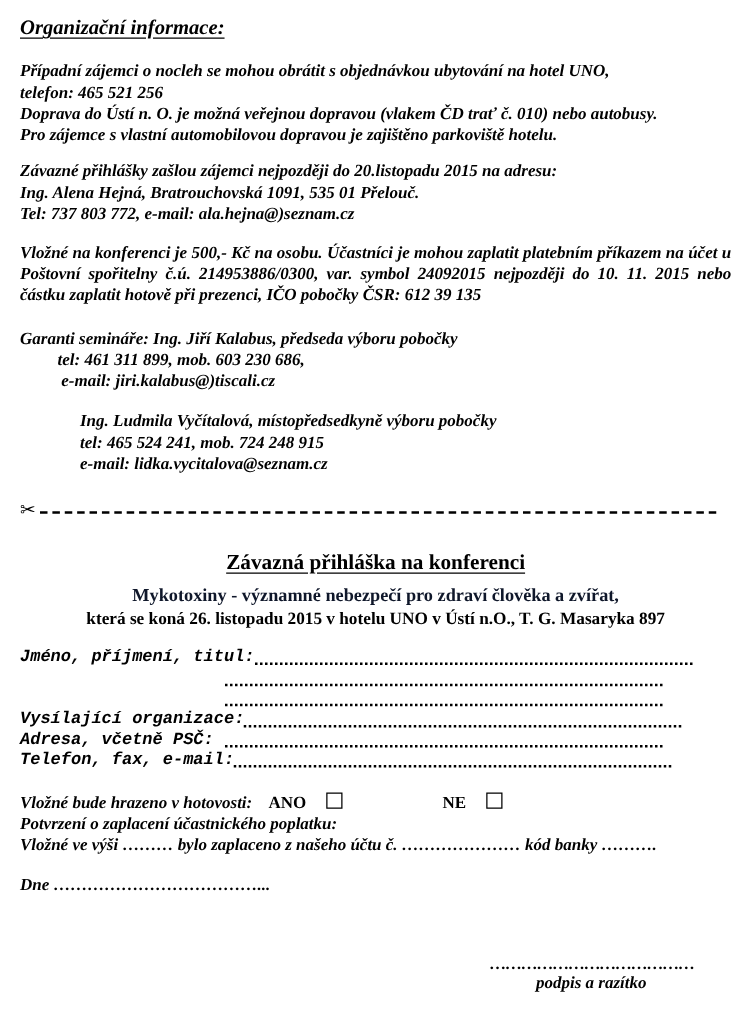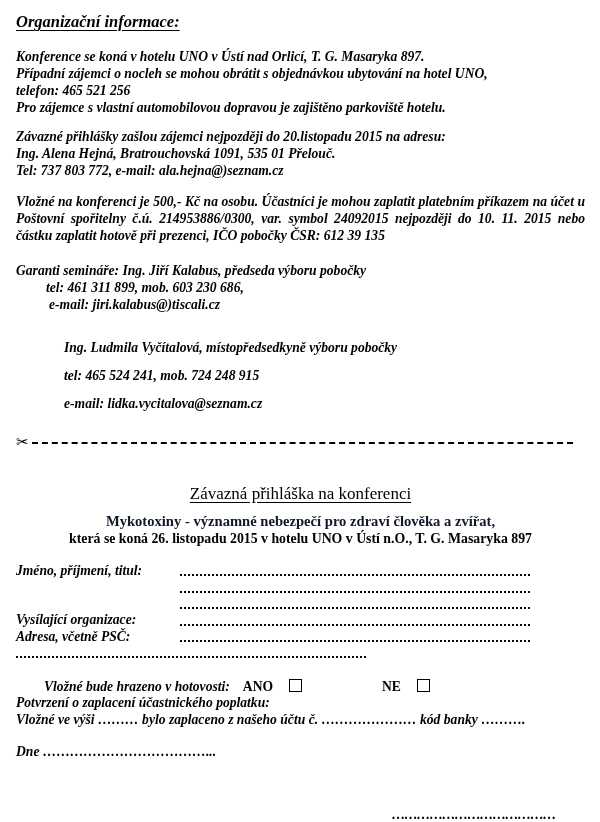--- a/index.html
+++ b/index.html
@@ -14,59 +14,59 @@
     font-weight:bold;font-style:italic;font-size:16.5px;line-height:21px;
     text-decoration:underline;text-underline-offset:3px;margin-top:1px;
   }
   .para{margin:0;}
   .venue{margin-top:16px;}
   .app{margin-top:12px;}
   .fee{margin-top:14px;text-align:justify;}
   .garant{margin-top:18px;}
   .ind1{padding-left:30px;}
   .ind1b{padding-left:33px;}
-  .ind2{padding-left:48px;margin-top:11px;}
+  .ind2{padding-left:48px;}
   .spacer{height:15px;}
   .cutline{display:flex;align-items:center;margin-top:21px;width:557px;height:18px;}
   .scissors{font-size:15px;line-height:18px;flex:none;}
   .dashes{flex:1;border-top:2px dashed #000;margin-left:3px;margin-top:2px;}
   .form-title{
-    margin-top:32px;text-align:center;font-weight:normal;font-size:17px;line-height:21px;
+    margin-top:21px;text-align:center;font-weight:bold;font-size:17px;line-height:21px;
     text-decoration:underline;text-underline-offset:3px;
   }
   .topic{margin-top:8px;text-align:center;font-weight:bold;font-size:14.6px;line-height:18px;color:#0f172a;}
   .event{text-align:center;font-weight:bold;font-size:13.8px;line-height:17px;}
   .fields{margin-top:16px;}
-  .frow{display:flex;align-items:flex-end;height:16.4px;}
+  .frow{display:flex;align-items:flex-end;height:16.4px;font-family:Liberation Mono, monospace;}
   .flabel{flex:0 0 164px;font-weight:bold;font-style:italic;font-size:13.6px;line-height:16.4px;white-space:nowrap;}
   .leader{flex:0 0 350px;border-bottom:2px dotted #000;height:0;margin-bottom:3px;}
-  .payrow{margin-top:16px;height:17px;margin-left:28px;}
+  .payrow{margin-top:16px;height:17px;}
   .q{font-weight:bold;font-style:italic;font-size:13.6px;}
   .opt{font-weight:bold;font-size:13.6px;margin-left:9px;}
   .opt.no{margin-left:76px;}
   .checkbox{
     display:inline-block;width:11px;height:11px;border:1.6px solid #000;
     margin-left:12px;vertical-align:-1px;background:#fff;
   }
   .dne{margin-top:15px;}
   .sig{margin-top:47px;width:234px;margin-left:340px;text-align:center;}
   .sigdots{font-weight:bold;font-size:13.6px;line-height:15px;letter-spacing:-1px;white-space:nowrap;overflow:hidden;}
   .siglabel{font-weight:bold;font-style:italic;font-size:13.6px;line-height:16px;}
 </style>
 </head>
 <body>
 
 <div class="page">
 
   <div class="heading">Organizační informace:</div>
 
   <div class="para venue">
-    <div class="bi">Konference se koná v hotelu UNO v Ústí nad Orlicí, T. G. Masaryka 897.</div>
     <div class="bi">Případní zájemci o nocleh se mohou obrátit s objednávkou ubytování na hotel UNO,</div>
     <div class="bi">telefon: 465 521 256</div>
+    <div class="bi">Doprava do Ústí n. O. je možná veřejnou dopravou (vlakem ČD trať č. 010) nebo autobusy.</div>
     <div class="bi">Pro zájemce s vlastní automobilovou dopravou je zajištěno parkoviště hotelu.</div>
   </div>
 
   <div class="para app">
     <div class="bi">Závazné přihlášky zašlou zájemci nejpozději do 20.listopadu 2015 na adresu:</div>
     <div class="bi">Ing. Alena Hejná, Bratrouchovská 1091, 535 01 Přelouč.</div>
     <div class="bi">Tel: 737 803 772, e-mail: ala.hejna@)seznam.cz</div>
   </div>
 
   <div class="para fee bi">Vložné na konferenci je 500,- Kč na osobu. Účastníci je mohou zaplatit platebním příkazem na účet u Poštovní spořitelny č.ú. 214953886/0300, var. symbol 24092015 nejpozději do 10. 11. 2015 nebo částku zaplatit hotově při prezenci, IČO pobočky ČSR: 612 39 135</div>
@@ -105,20 +105,21 @@
     </div>
     <div class="frow">
       <span class="flabel">Vysílající organizace:</span>
       <span class="leader"></span>
     </div>
     <div class="frow">
       <span class="flabel">Adresa, včetně PSČ:</span>
       <span class="leader"></span>
     </div>
     <div class="frow">
+      <span class="flabel">Telefon, fax, e-mail:</span>
       <span class="leader"></span>
     </div>
   </div>
 
   <div class="payrow">
     <span class="q">Vložné bude hrazeno v hotovosti:</span>
     <span class="opt">ANO</span>
     <span class="checkbox"></span>
     <span class="opt no">NE</span>
     <span class="checkbox"></span>

